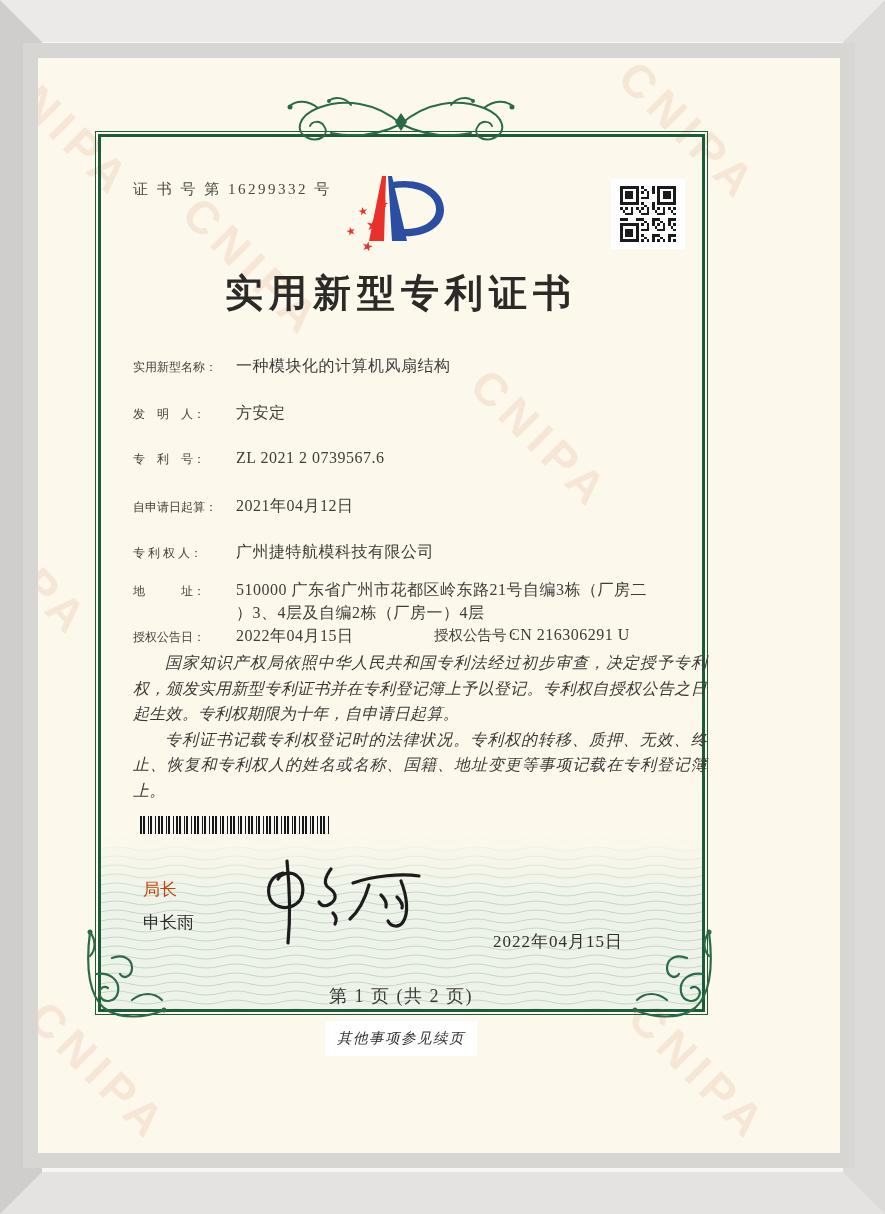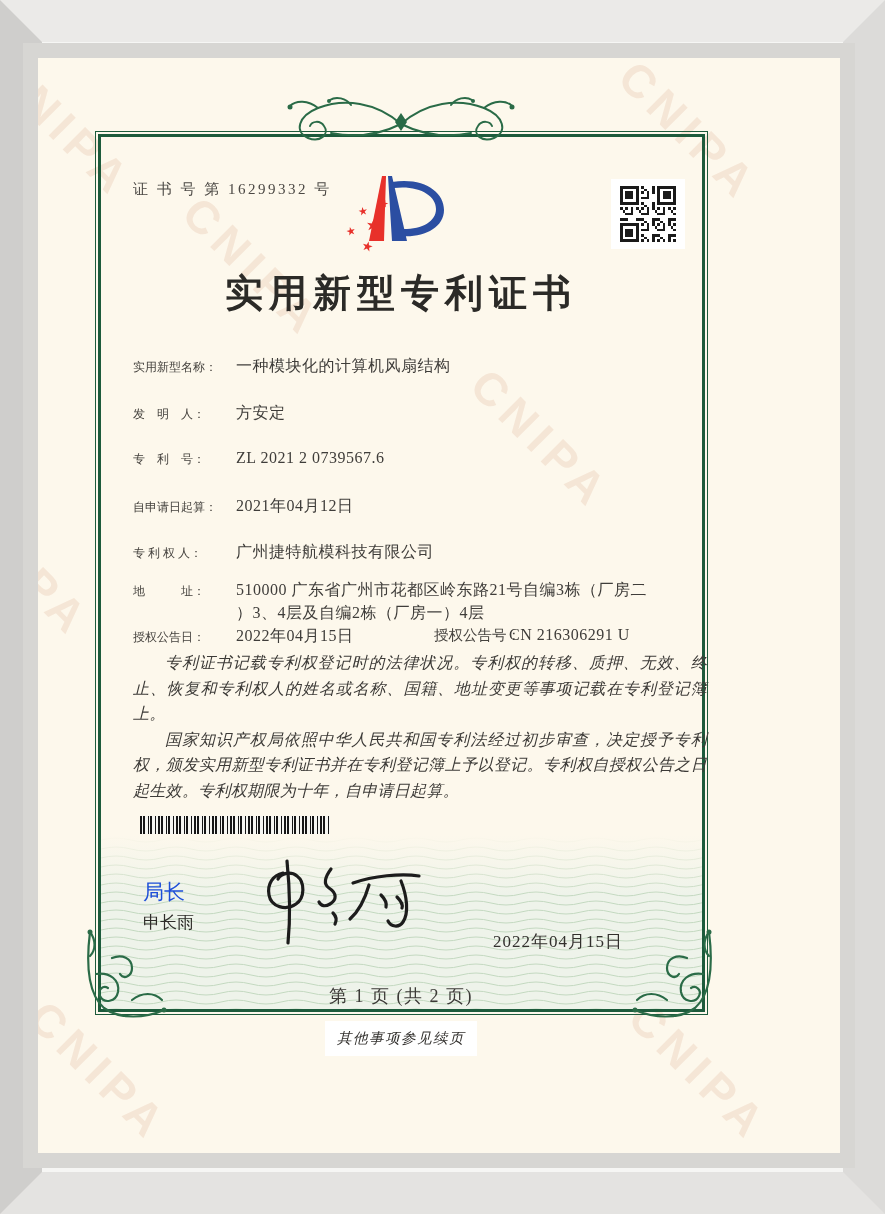--- a/index.html
+++ b/index.html
@@ -52,21 +52,21 @@
   .paras { position:absolute; left:95px; top:592px; width:574px; font-size:16px; line-height:25.5px;
            font-style:italic; color:#3c3a37; text-align:justify; letter-spacing:0.3px; }
   .paras p { text-indent:2em; margin:0; }
 
   .barcode { position:absolute; left:102px; top:758px; width:190px; height:18px;
              background:repeating-linear-gradient(90deg,
                #161616 0 2px, #f6f6f2 2px 3px, #161616 3px 5px, #f6f6f2 5px 8px,
                #161616 8px 9px, #f6f6f2 9px 10px, #161616 10px 12px, #f6f6f2 12px 15px,
                #161616 15px 16px, #f6f6f2 16px 18px); }
 
-  .signer-title { position:absolute; left:105px; top:820px; font-size:21px; color:#1d4ed8;
+  .signer-title { position:absolute; left:105px; top:820px; font-size:17px; color:#c2410c;
                   font-family:Liberation Mono, monospace; }
   .signer-name  { position:absolute; left:105px; top:853px; font-size:17px; color:#2e2c29;
                   font-family:"Liberation Sans","DejaVu Sans",sans-serif; }
   .sig-script { position:absolute; left:215px; top:793px; width:180px; height:95px; }
   .issue-date { position:absolute; left:455px; top:872px; font-size:17px; letter-spacing:1px; color:#32302d; }
 
   .page-info { position:absolute; left:0; top:926px; width:726px; text-align:center;
                font-size:18px; letter-spacing:1.5px; color:#3c3a37; }
   .footer-note { position:absolute; left:363px; top:963px; transform:translateX(-50%);
                  background:#ffffff; padding:8px 12px; font-size:14.5px; font-style:italic;
@@ -297,22 +297,22 @@
           </div>
           <div class="addr2">）3、4层及自编2栋（厂房一）4层</div>
           <div class="frow r7">
             <span class="lab">授权公告日：</span><span class="val">2022年04月15日</span>
             <span class="l2">授权公告号：</span>
             <span class="v2">CN 216306291 U</span>
           </div>
         </div>
 
         <div class="paras">
+          <p>国家知识产权局依照中华人民共和国专利法经过初步审查，决定授予专利权，颁发实用新型专利证书并在专利登记簿上予以登记。专利权自授权公告之日起生效。专利权期限为十年，自申请日起算。</p>
           <p>专利证书记载专利权登记时的法律状况。专利权的转移、质押、无效、终止、恢复和专利权人的姓名或名称、国籍、地址变更等事项记载在专利登记簿上。</p>
-          <p>国家知识产权局依照中华人民共和国专利法经过初步审查，决定授予专利权，颁发实用新型专利证书并在专利登记簿上予以登记。专利权自授权公告之日起生效。专利权期限为十年，自申请日起算。</p>
         </div>
 
         <div class="barcode"></div>
 
         <div class="signer-title">局长</div>
         <div class="signer-name">申长雨</div>
 
         <svg class="sig-script" viewBox="0 0 180 95">
           <g stroke="#1c1c1c" fill="none" stroke-width="3.2" stroke-linecap="round" stroke-linejoin="round">
             <path d="M30,22 C20,24 14,33 16,44 C18,56 33,60 43,53 C52,47 52,31 44,25 C38,20 28,22 25,28"></path>

